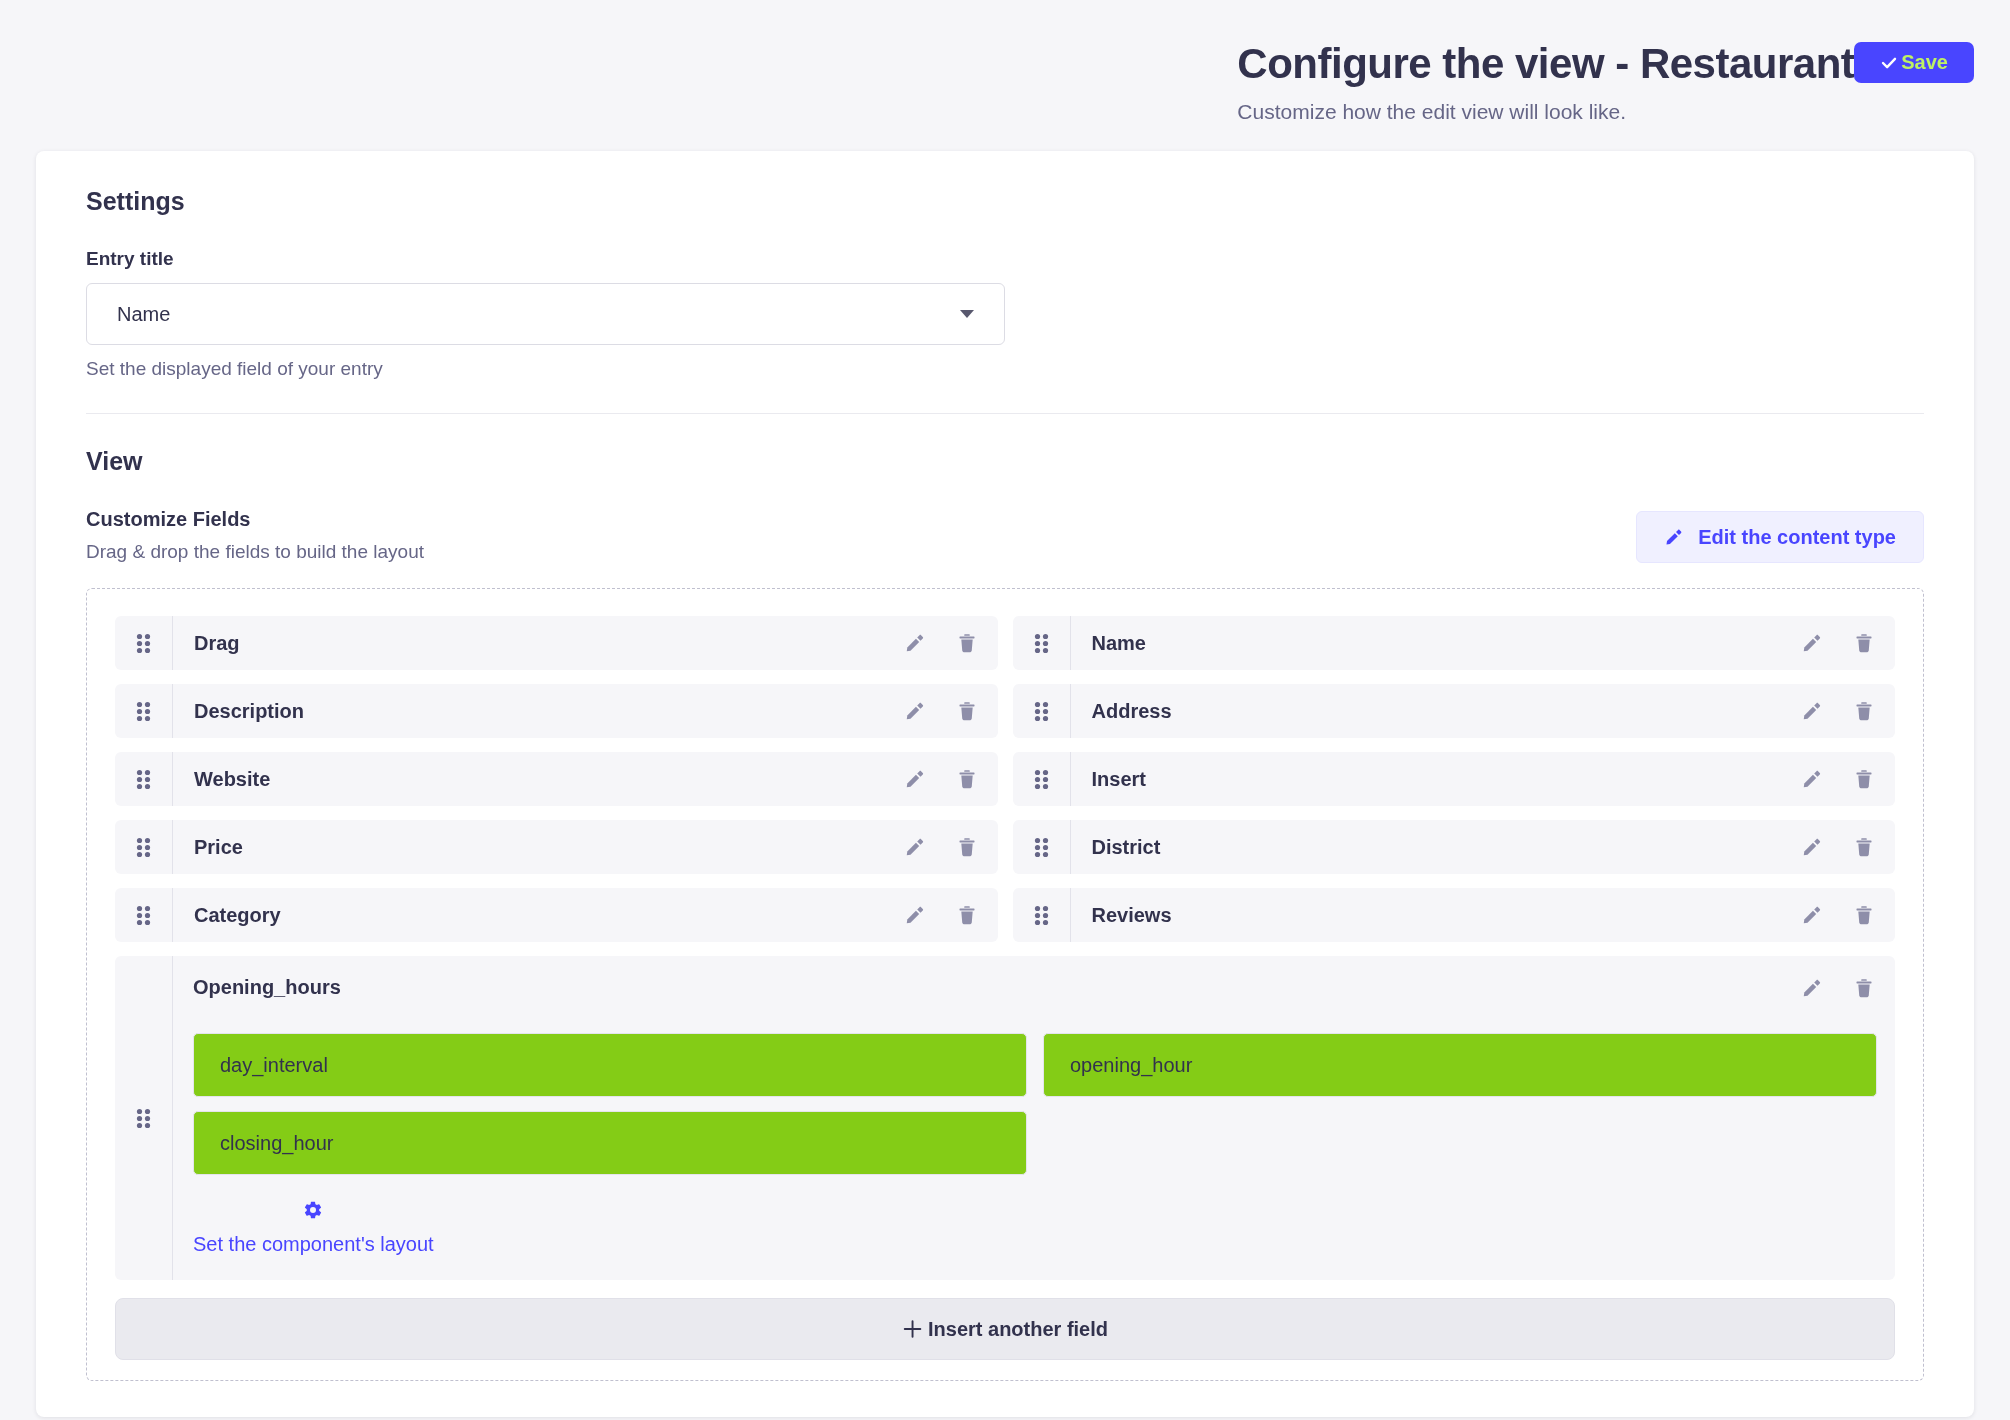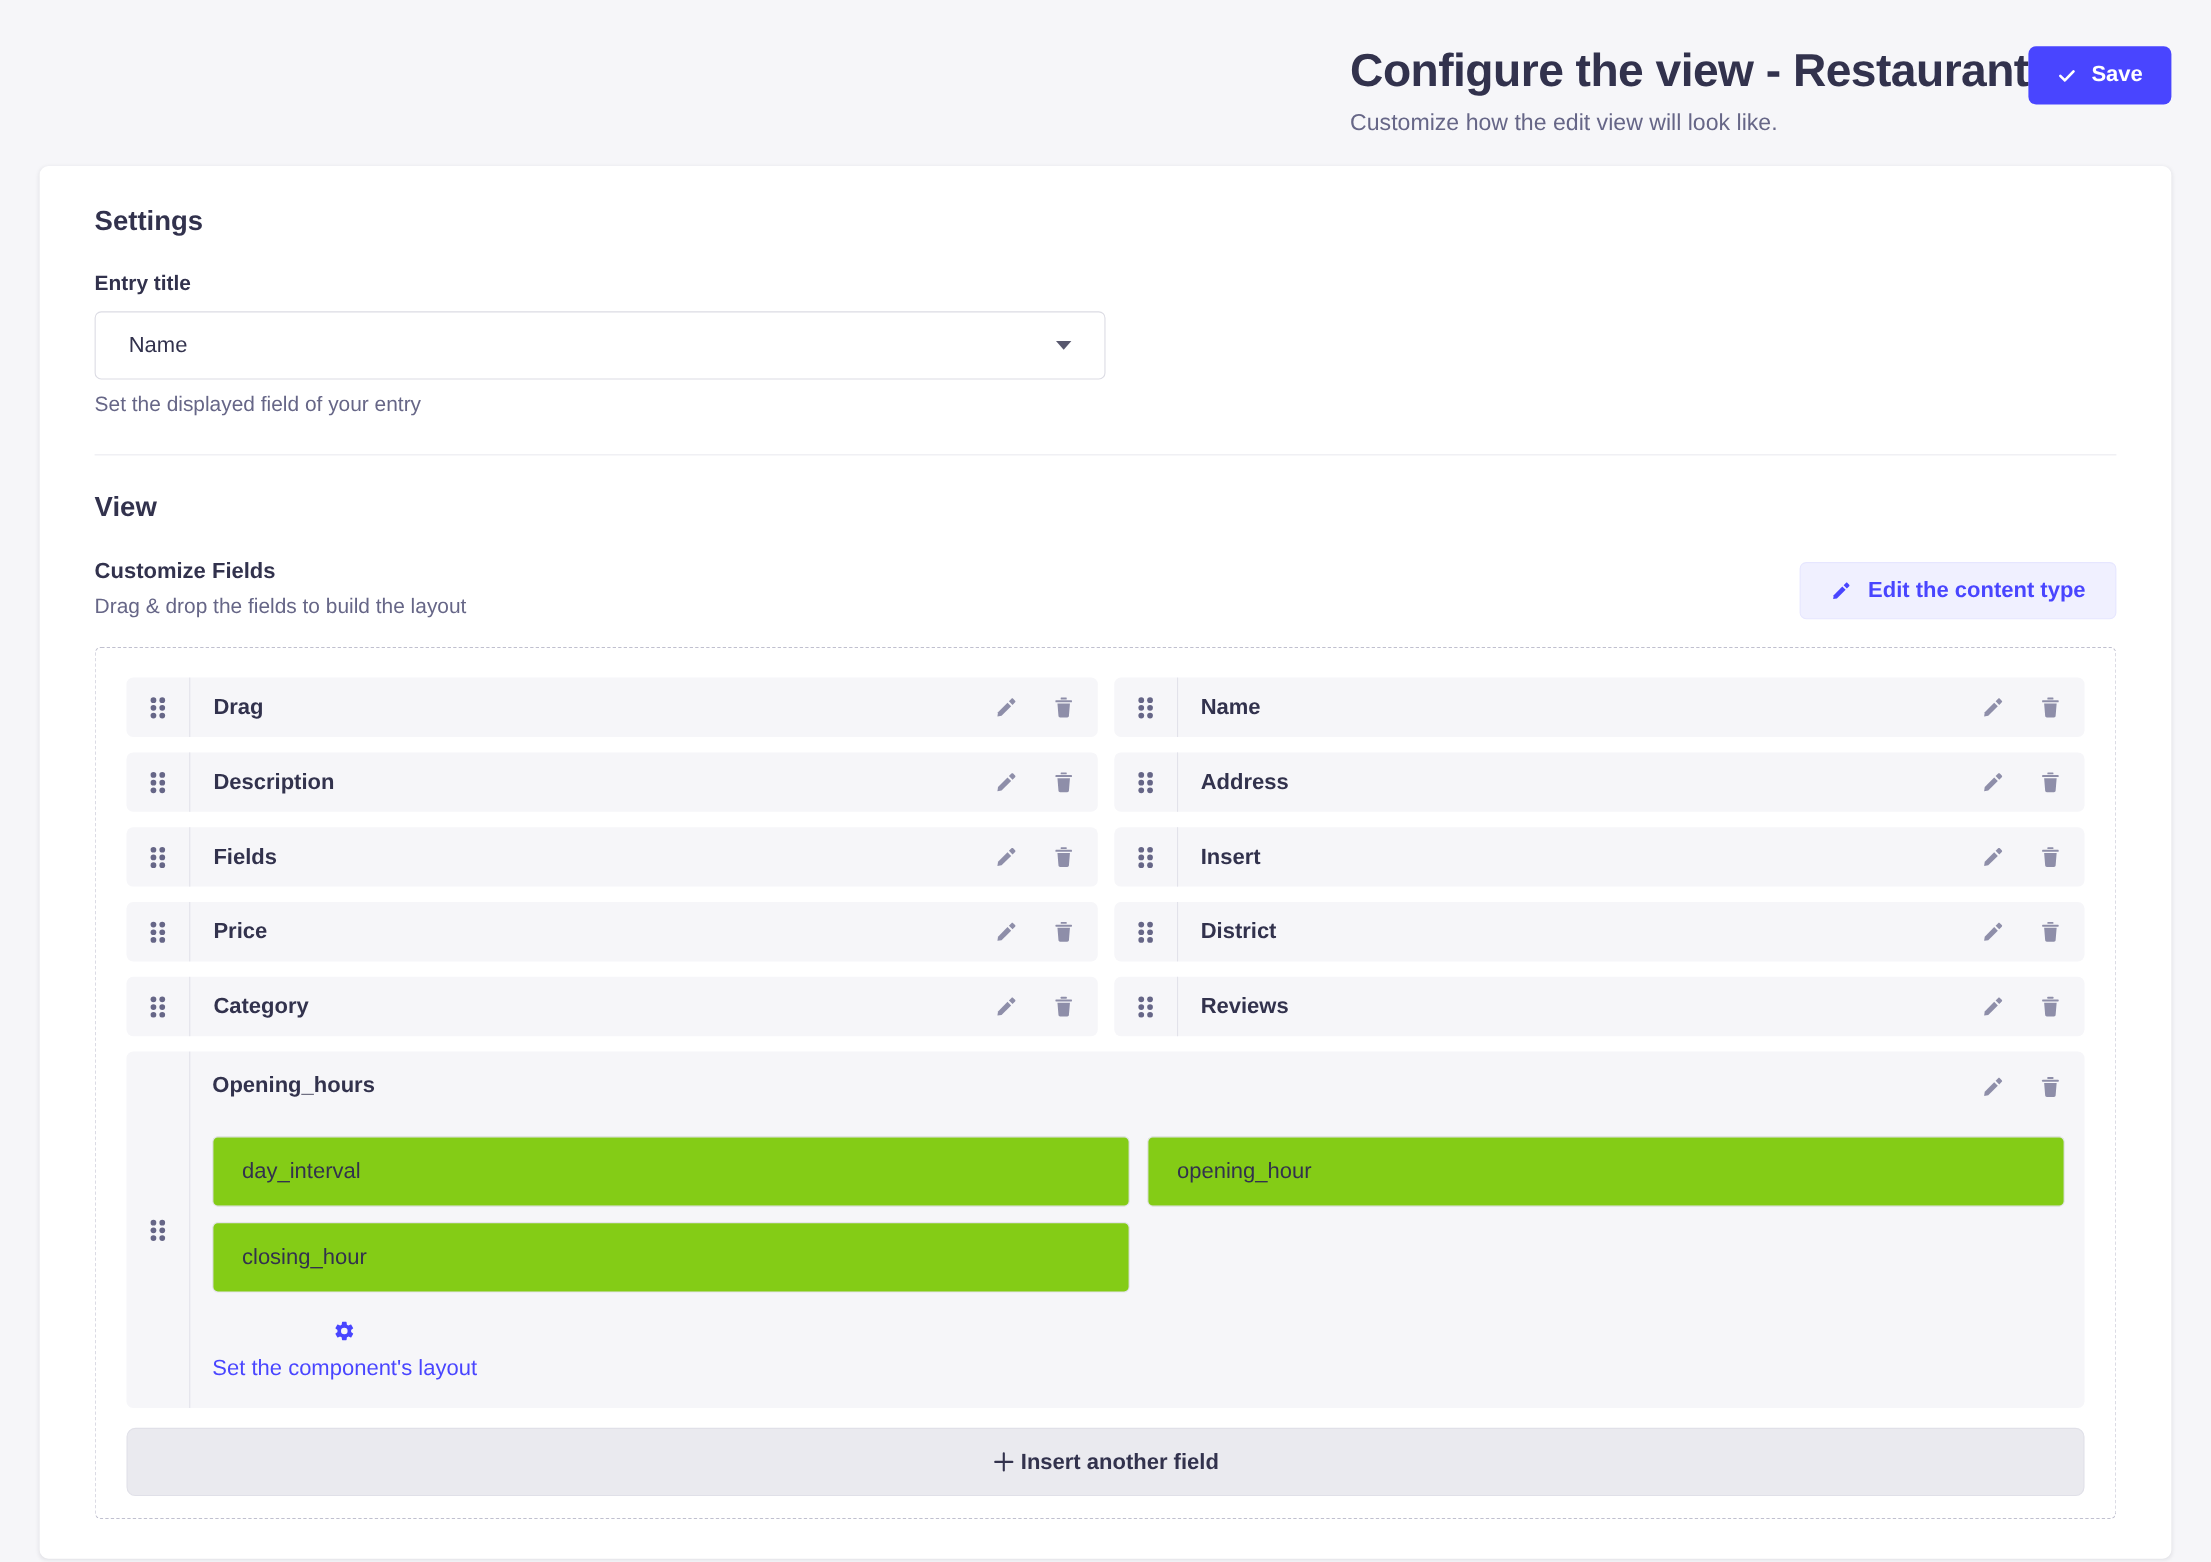--- a/index.html
+++ b/index.html
@@ -10,23 +10,23 @@
     color: #32324d;
     overflow: hidden;
   }
   .page { width: 2010px; height: 1420px; padding: 20px 36px 0; }
 
   
   .header { display: flex; justify-content: flex-end; align-items: flex-start; margin-top: 20px; }
   .page-title { font-size: 42px; font-weight: 700; letter-spacing: -0.5px; color: #32324d; }
   .page-subtitle { font-size: 21px; color: #666687; margin-top: 12px; }
   .save-btn {
-    display: flex; align-items: center; gap: 13px;
-    background: #4945ff; color: #ffffff; border: none; border-radius: 7px;
-    height: 53px; padding: 0 26px; font-size: 20px; font-weight: 600;
+    display: flex; align-items: center; gap: 3px;
+    background: #4945ff; color: #bef264; border: none; border-radius: 7px;
+    height: 41px; padding: 0 26px; font-size: 20px; font-weight: 600;
     font-family: "Liberation Sans", sans-serif; cursor: pointer; margin-top: 2px;
   }
   .save-btn svg { width: 18px; height: 18px; }
 
   
   .card {
     margin-top: 27px; background: #ffffff; border-radius: 8px;
     box-shadow: 0 1px 4px rgba(33,33,52,0.1);
     padding: 36px 50px 36px;
   }
@@ -260,21 +260,21 @@
                   </svg></span></button>
           </div>
         </div>
 
         <div class="field-row">
           <div class="drag-cell">
               <span style="line-height:0"><svg viewBox="0 0 17 21" fill="#666687">
                   <use href="#i-drag"></use>
                 </svg></span>
             </div>
-          <div class="row-label">Fields</div>
+          <div class="row-label">Website</div>
           <div class="row-actions">
             <button class="icon-btn"><span><svg viewBox="0 0 24 24" fill="#8e8ea9">
                     <use href="#i-pencil"></use>
                   </svg></span></button>
             <button class="icon-btn"><span><svg viewBox="0 0 24 24" fill="#8e8ea9">
                     <use href="#i-trash"></use>
                   </svg></span></button>
           </div>
         </div>
 

